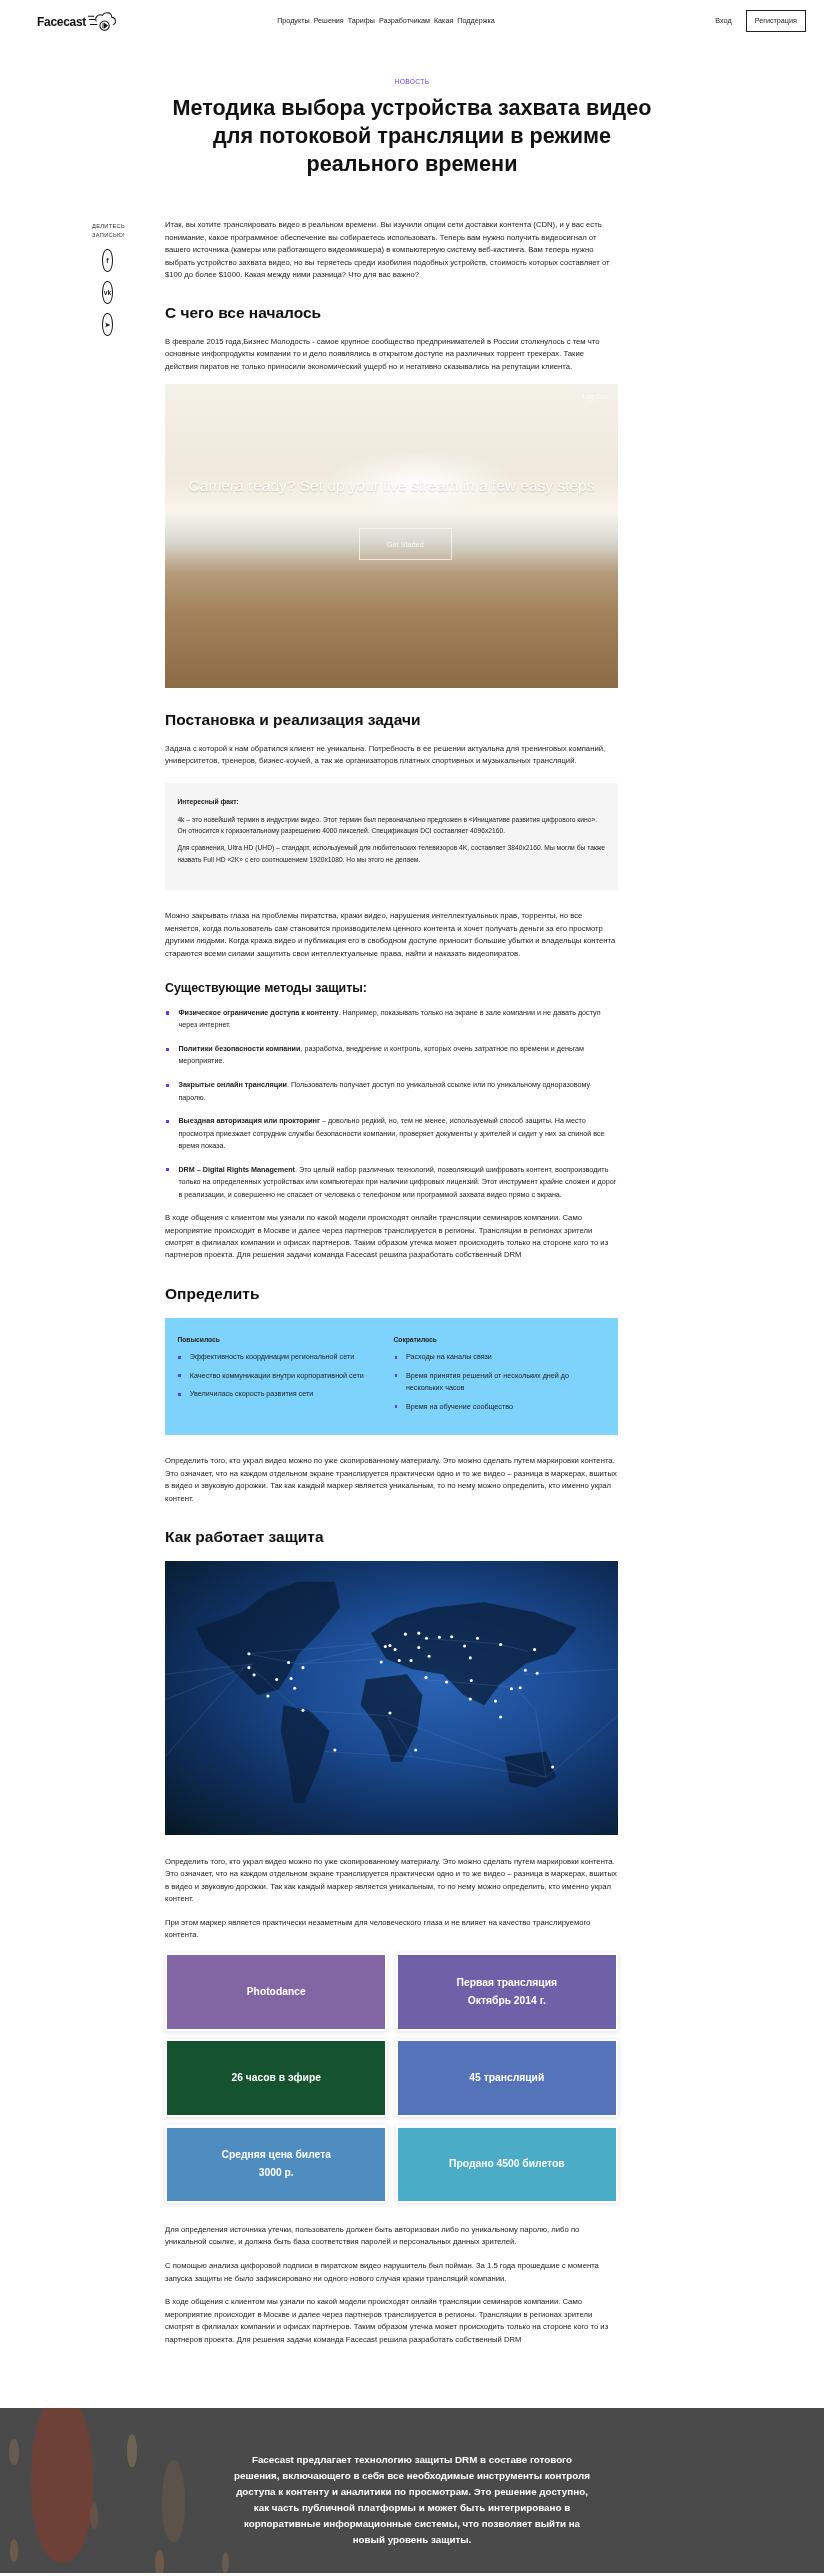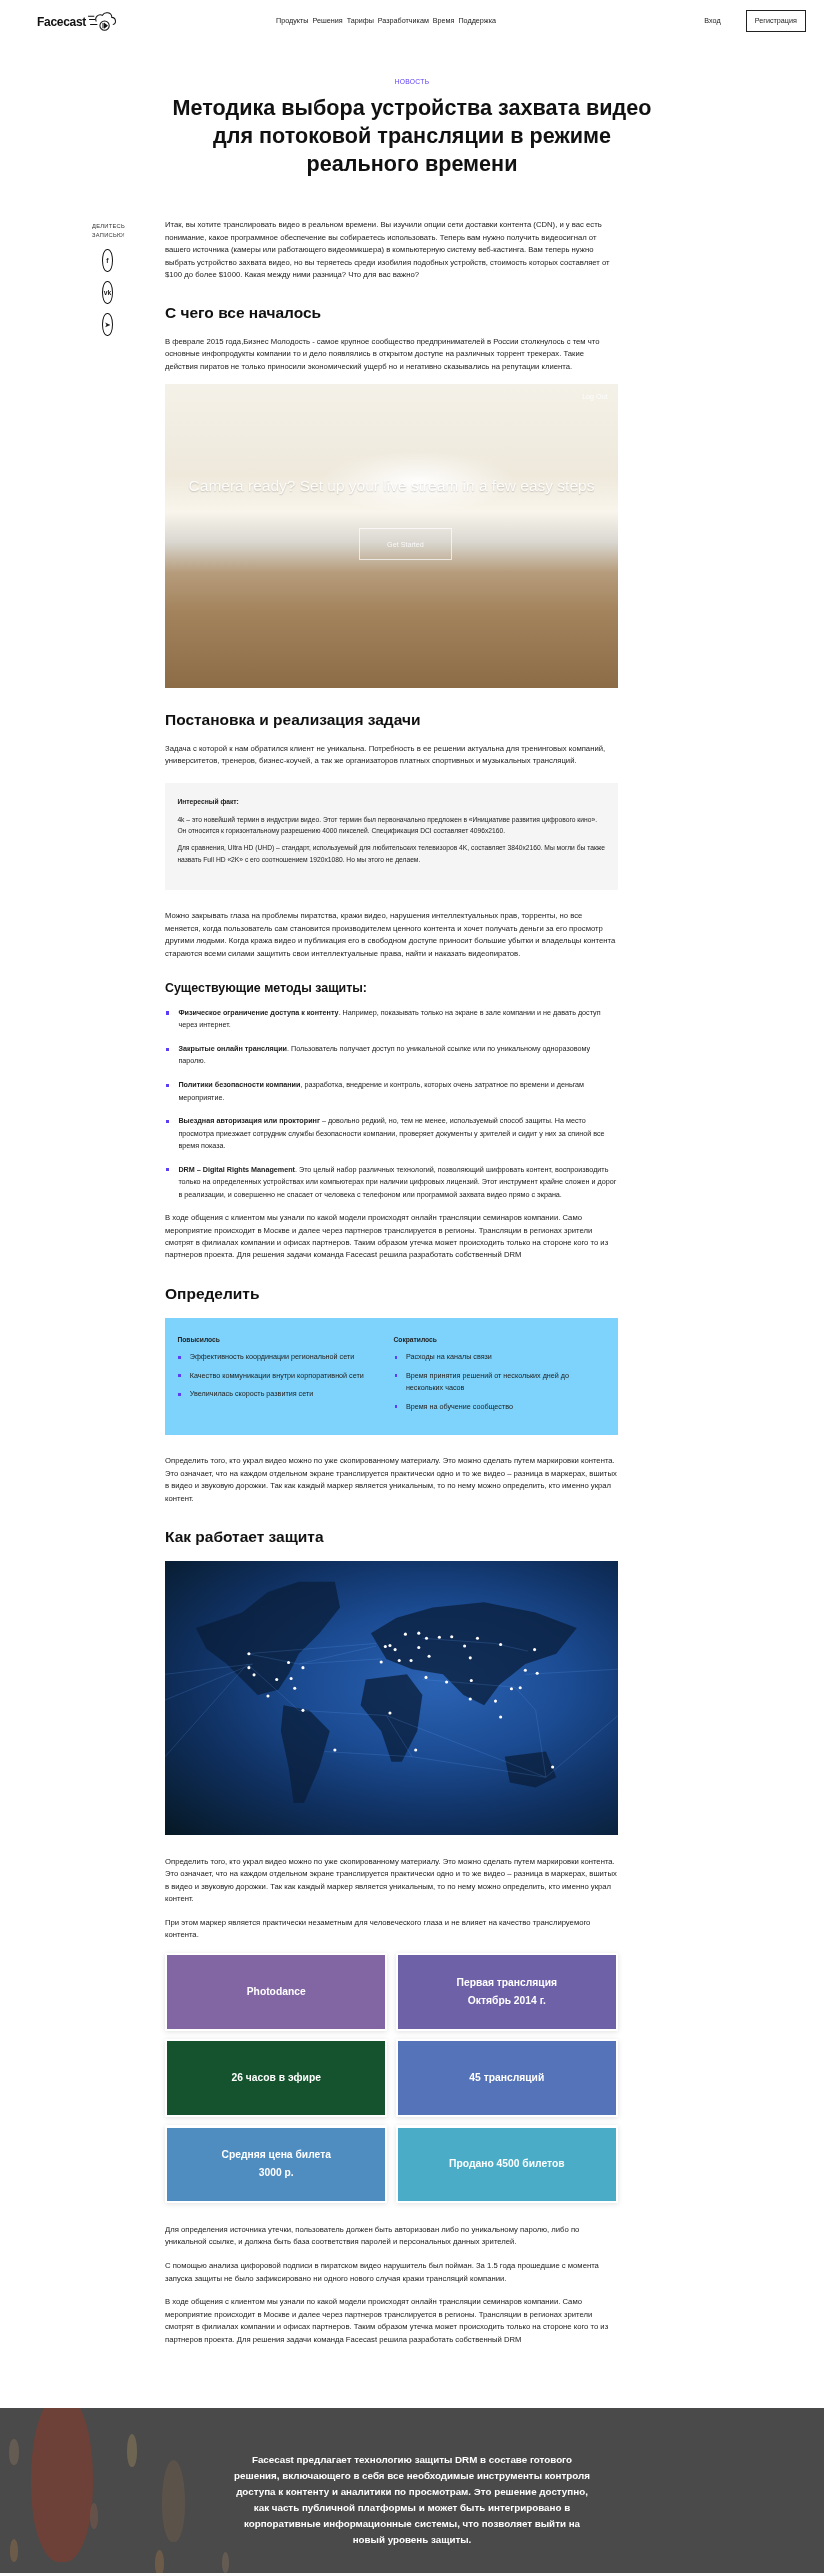--- a/index.html
+++ b/index.html
@@ -5,21 +5,21 @@
   * { box-sizing: border-box; margin: 0; padding: 0; }
   html, body { width: 824px; background: #fff; color: #1c1c1c; font-family: "Liberation Sans", sans-serif; }
   a { color: inherit; text-decoration: none; }
 
   
   .header { height: 41px; position: relative; }
   .logo { position: absolute; left: 37px; top: 10.3px; display: flex; align-items: center; gap: 1px; }
   .logo-text { font-size: 12px; font-weight: 700; letter-spacing: -0.3px; color: #111; }
   .nav { position: absolute; left: 0; right: 0; top: 15.5px; display: flex; justify-content: center; gap: 4px; font-size: 7.2px; padding-right: 52px; }
   .nav a { color: #222; }
-  .auth { position: absolute; right: 18px; top: 10.3px; display: flex; align-items: center; gap: 25px; }
+  .auth { position: absolute; right: 18px; top: 10.3px; display: flex; align-items: center; gap: 14px; }
   .login { font-size: 7.2px; color: #222; }
   .register { border: 1px solid #222; padding: 5.2px 8.2px; font-size: 7.2px; background: #fff; color: #222; font-family: "Liberation Sans", sans-serif; }
 
   
   .hero { text-align: center; padding-top: 37px; }
   .badge { color: #5b3df5; font-size: 6.7px; letter-spacing: 0.3px; }
   .title { font-size: 21.6px; line-height: 28px; font-weight: 700; width: 495px; margin: 9.3px auto 0; color: #111; }
 
   
   .article-wrap { position: relative; margin-top: 41px; }
@@ -74,21 +74,21 @@
       <path d="M18 22 C14 14 22 6 30 10 C34 2 48 4 48 14 C56 14 58 26 50 28"></path>
       <circle cx="34" cy="30" r="9"></circle>
         <path d="M31 25 V35 M34 26 L39 30 L34 34 Z" fill="#111"></path>
     </svg>
   </a>
   <nav class="nav">
     <a>Продукты</a>
     <a>Решения</a>
     <a>Тарифы</a>
     <a>Разработчикам</a>
-    <a>Время</a>
+    <a>Какая</a>
     <a>Поддержка</a>
   </nav>
   <div class="auth">
     <a class="login">Вход</a>
     <button class="register">Регистрация</button>
   </div>
 </header>
 
 <section class="hero">
   <div class="badge">НОВОСТЬ</div>
@@ -123,22 +123,22 @@
       <div class="fact-title">Интересный факт:</div>
       <p>4k – это новейший термин в индустрии видео. Этот термин был первоначально предложен в «Инициативе развития цифрового кино». Он относится к горизонтальному разрешению 4000 пикселей. Спецификация DCI составляет 4096x2160.</p>
       <p>Для сравнения, Ultra HD (UHD) – стандарт, используемый для любительских телевизоров 4K, составляет 3840x2160. Мы могли бы также назвать Full HD «2K» с его соотношением 1920x1080. Но мы этого не делаем.</p>
     </div>
 
     <p class="body">Можно закрывать глаза на проблемы пиратства, кражи видео, нарушения интеллектуальных прав, торренты, но все меняется, когда пользователь сам становится производителем ценного контента и хочет получать деньги за его просмотр другими людьми. Когда кража видео и публикация его в свободном доступе приносит большие убытки и владельцы контента стараются всеми силами защитить свои интеллектуальные права, найти и наказать видеопиратов.</p>
 
     <h3 class="h3">Существующие методы защиты:</h3>
     <ul class="methods">
       <li><b>Физическое ограничение доступа к контенту</b><span>. Например, показывать только на экране в зале компании и не давать доступ через интернет.</span></li>
+      <li><b>Политики безопасности компании</b><span>, разработка, внедрение и контроль, которых очень затратное по времени и деньгам мероприятие.</span></li>
       <li><b>Закрытые онлайн трансляции</b><span>. Пользователь получает доступ по уникальной ссылке или по уникальному одноразовому паролю.</span></li>
-      <li><b>Политики безопасности компании</b><span>, разработка, внедрение и контроль, которых очень затратное по времени и деньгам мероприятие.</span></li>
       <li><b>Выездная авторизация или прокторинг</b><span> – довольно редкий, но, тем не менее, используемый способ защиты. На место просмотра приезжает сотрудник службы безопасности компании, проверяет документы у зрителей и сидит у них за спиной все время показа.</span></li>
       <li><b>DRM – Digital Rights Management</b><span>. Это целый набор различных технологий, позволяющий шифровать контент, воспроизводить только на определенных устройствах или компьютерах при наличии цифровых лицензий. Этот инструмент крайне сложен и дорог в реализации, и совершенно не спасает от человека с телефоном или программой захвата видео прямо с экрана.</span></li>
     </ul>
 
     <p class="body">В ходе общения с клиентом мы узнали по какой модели происходят онлайн трансляции семинаров компании. Само мероприятие происходит в Москве и далее через партнеров транслируется в регионы. Трансляции в регионах зрители смотрят в филиалах компании и офисах партнеров. Таким образом утечка может происходить только на стороне кого то из партнеров проекта. Для решения задачи команда Facecast решила разработать собственный DRM</p>
 
     <h2 class="h2">Определить</h2>
     <div class="results">
       <div class="col">
         <div class="col-title">Повысилось</div>

